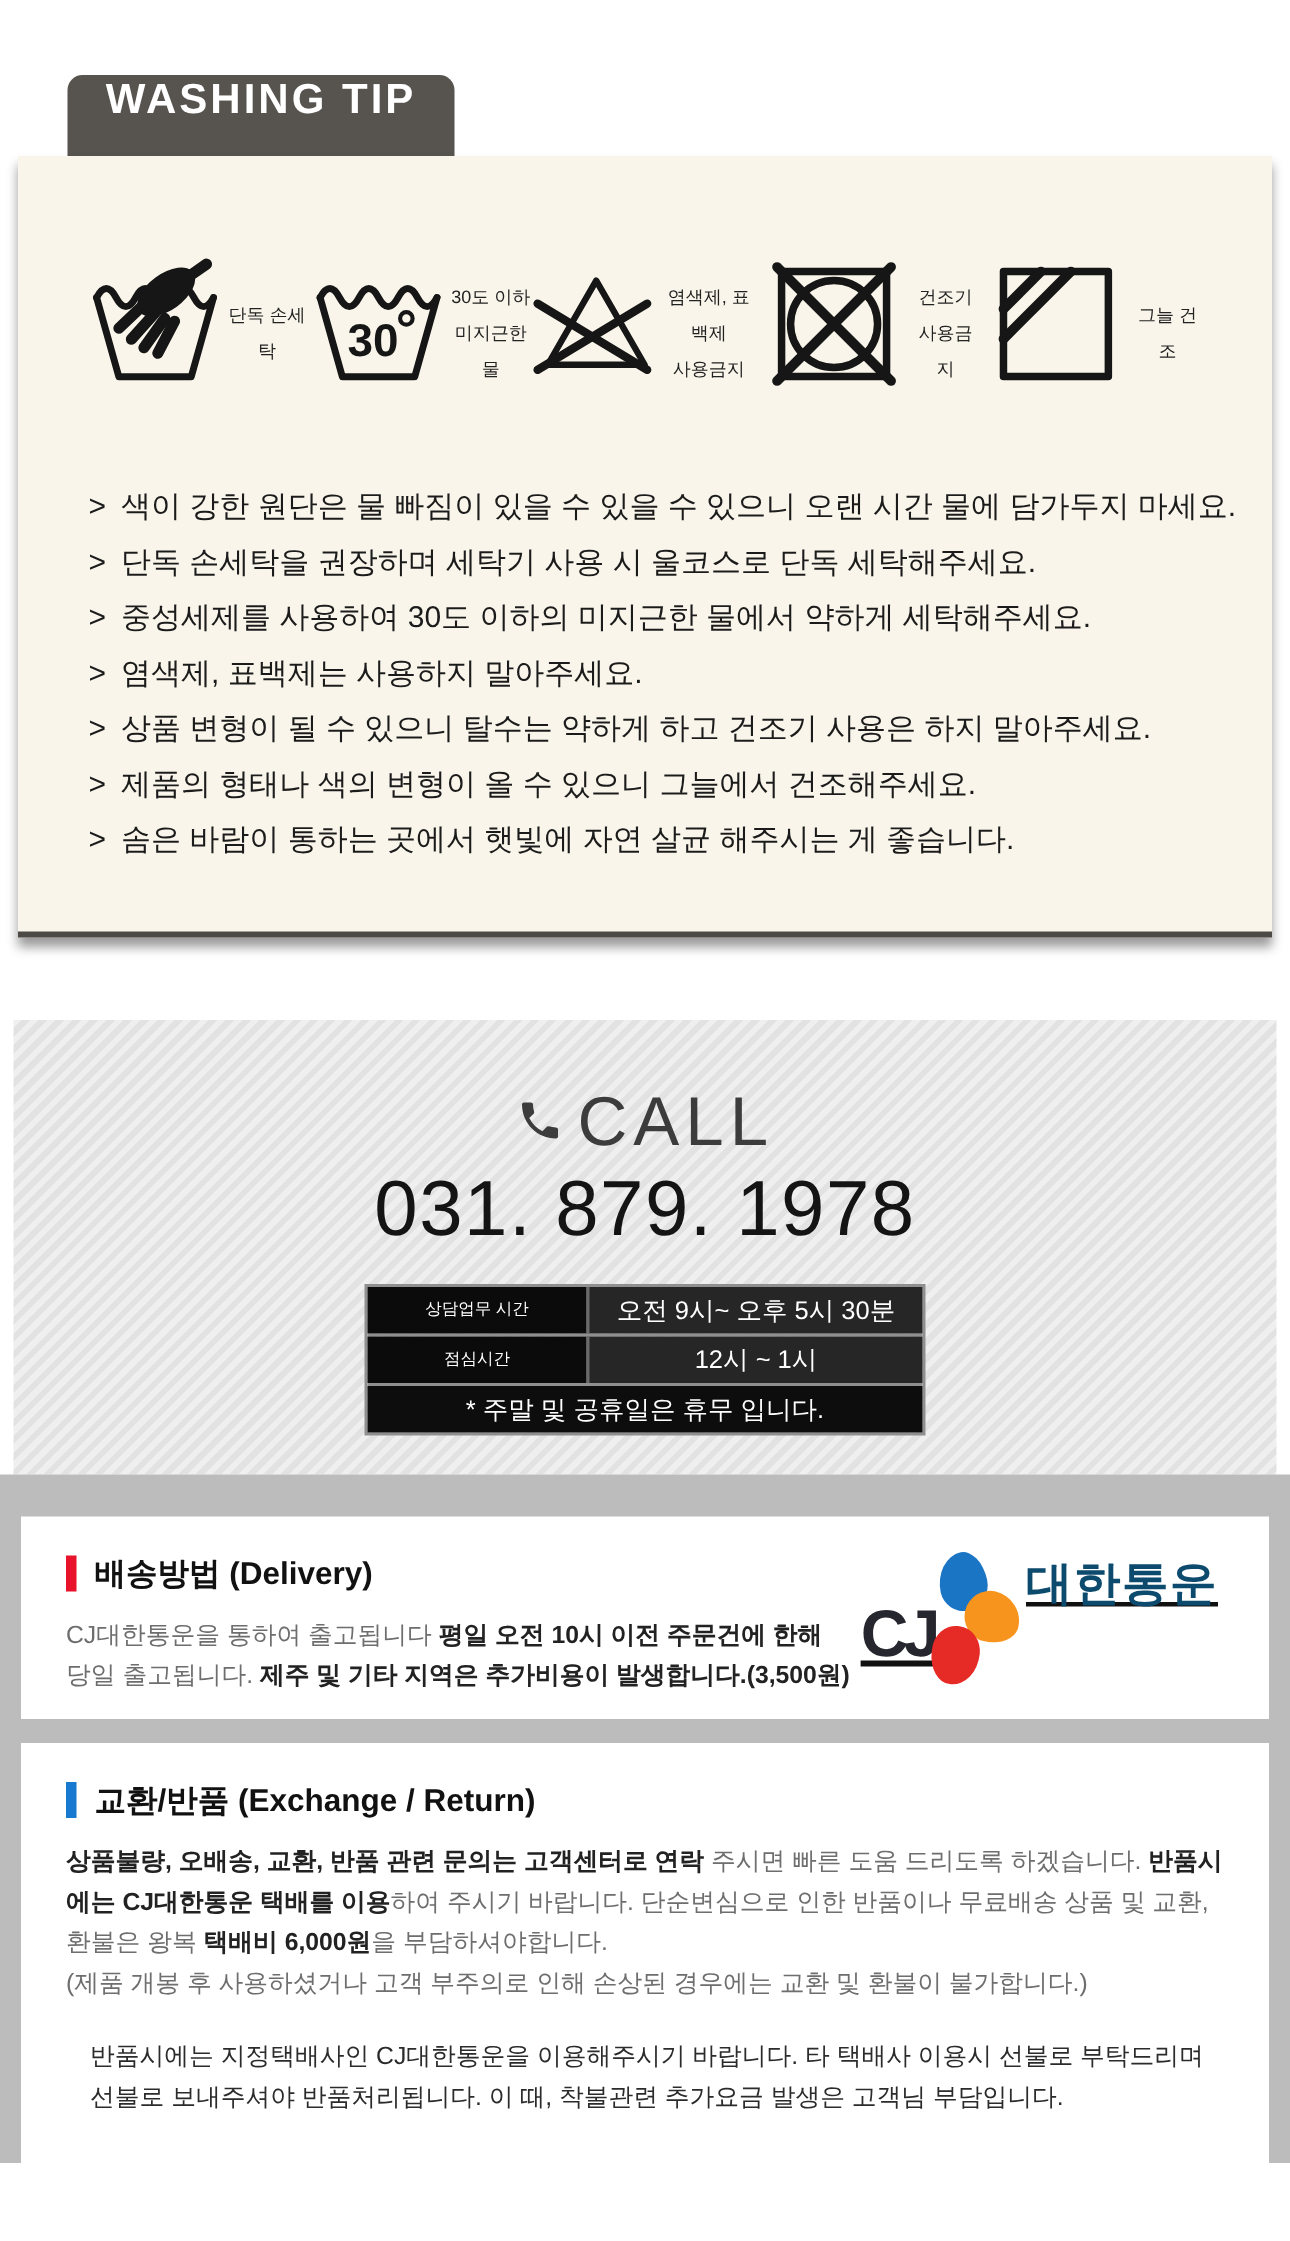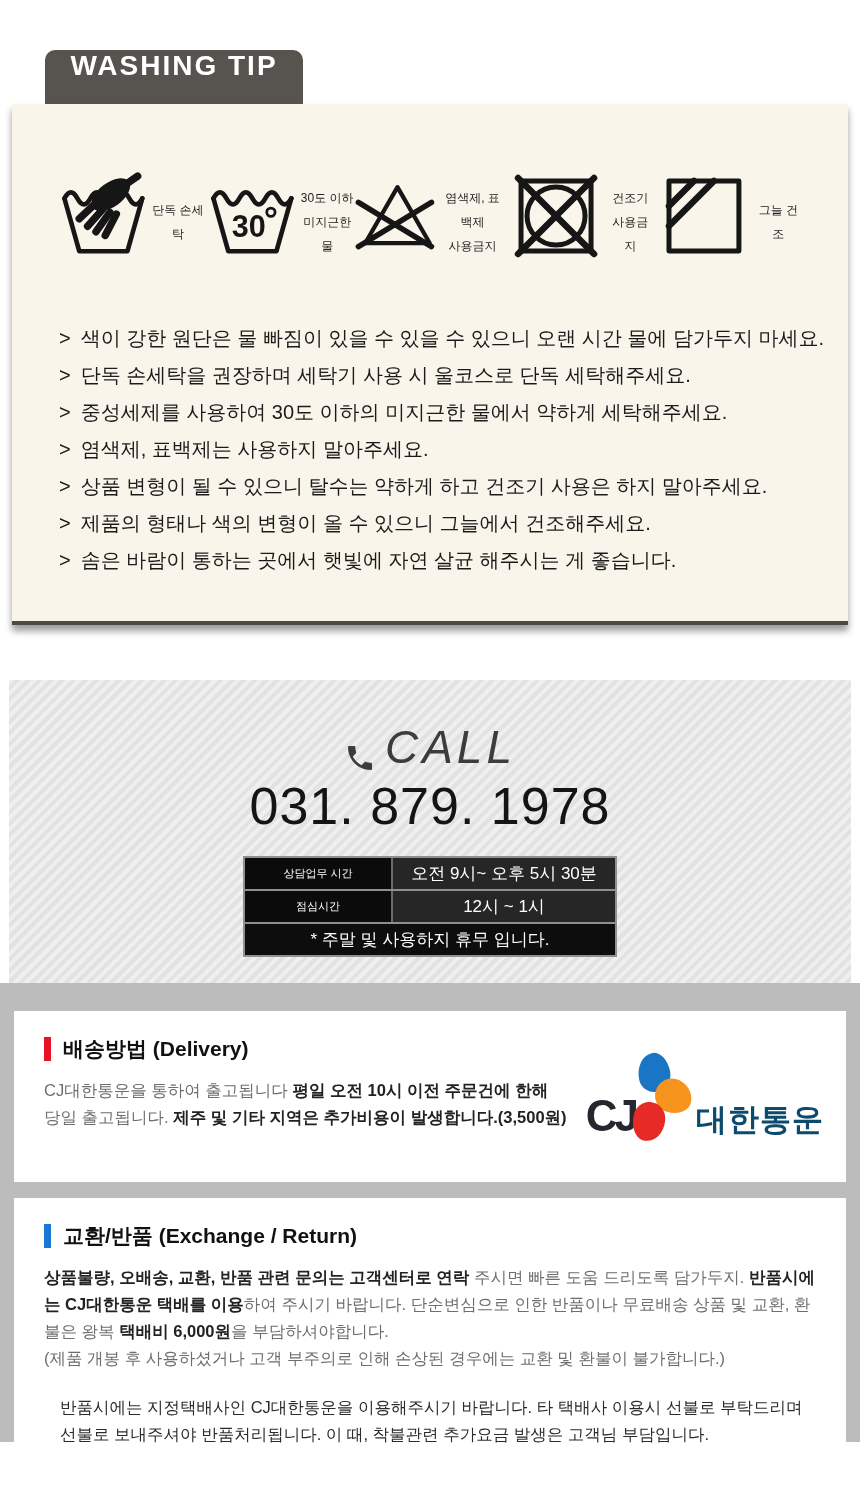--- a/index.html
+++ b/index.html
@@ -31,53 +31,53 @@
   .bullets { padding:0 2px; }
   .bullet { display:flex; font-size:20px; color:#1b1b1b; line-height:37px; white-space:nowrap; }
   .bullet .chev { margin-right:10px; color:#1b1b1b; }
 
   
   .call-section {
     margin:55px 9px 0;
     background:repeating-linear-gradient(135deg,#efefef 0px,#efefef 4px,#e2e2e2 4px,#e2e2e2 8px);
     padding:40px 0 26px; text-align:center;
   }
-  .call-head { display:flex; align-items:flex-end; justify-content:center; gap:9px;font-style:italic; }
+  .call-head { display:flex; align-items:center; justify-content:center; gap:9px; }
   .call-head svg { width:32px; height:32px; }
   .call-label { font-size:46px; color:#3c3c3c; letter-spacing:4px; font-weight:normal; }
   .phone-number { margin-top:2px; font-size:52px; font-weight:normal; color:#141414; letter-spacing:1px; }
   .hours-table { width:374px; margin:20px auto 0; border:2px solid #8f8f8f; box-sizing:border-box; }
   .hours-row { display:flex; border-bottom:2px solid #8f8f8f; }
   .hours-label {
     width:146px; background:#0b0b0b; color:#fff;
     font-size:11px; line-height:31px; text-align:center;
   }
   .hours-value {
     flex:1; background:#262626; color:#fff;
     font-size:17px; line-height:31px; text-align:center;
     border-left:2px solid #6a6a6a;
   }
   .hours-notice { background:#0d0d0d; color:#fff; font-size:17px; line-height:31px; text-align:center; }
 
   
   .bottom-section { background:#bcbcbc; padding:28px 14px 22px; height:459px; box-sizing:border-box; }
   .card { background:#fff; box-sizing:border-box; padding:24px 30px; }
-  .card-delivery { height:171px; position:relative; margin-bottom:16px; }
+  .card-delivery { height:135px; position:relative; margin-bottom:16px; }
   .card-exchange { height:305px; overflow:hidden; }
   .card-title { display:flex; align-items:center; font-size:21px; font-weight:bold; color:#111; }
   .title-bar { width:7px; height:24px; margin-right:12px; }
   .title-bar.red { background:#e8132b; }
   .title-bar.blue { background:#1779d0; }
   .card-body { margin-top:14px; font-size:16.5px; color:#6e6e6e; line-height:27px; }
   .seg-b { font-weight:bold; color:#222; }
   .note-line { color:#6e6e6e; }
   .para2 { margin-top:22px; color:#2b2b2b; font-size:16.5px; line-height:27px;margin-left:16px; }
 
   
-  .cj-logo { position:absolute; right:22px; top:50%; transform:translateY(-50%); display:flex; align-items:flex-end; }
+  .cj-logo { position:absolute; right:34px; top:50%; transform:translateY(-50%); display:flex; align-items:flex-start;text-decoration:underline; }
   .cj-text { font-size:44px; font-weight:bold; color:#26262e; letter-spacing:-3px; margin-top:30px; }
   .blobs { position:relative; width:64px; height:88px; margin-left:-8px; }
   .blob { position:absolute; }
   .blob-blue  { width:32px; height:39px; left:10px; top:0;
     background:#1b75c5; border-radius:58% 42% 52% 48% / 60% 55% 45% 40%; transform:rotate(-12deg); }
   .blob-orange{ width:37px; height:34px; right:0; top:26px;
     background:#f7941d; border-radius:45% 55% 55% 45% / 50% 58% 42% 50%; transform:rotate(14deg); }
   .blob-red   { width:32px; height:39px; left:5px; bottom:0;
     background:#e62b26; border-radius:50% 50% 55% 45% / 45% 45% 58% 52%; transform:rotate(6deg); }
   .korean-text { font-size:31px; font-weight:bold; color:#0c4a6e; margin-left:4px; letter-spacing:1px; }
@@ -213,21 +213,21 @@
 
   <div class="hours-table">
     <div class="hours-row">
       <div class="hours-label">상담업무 시간</div>
       <div class="hours-value">오전 9시~ 오후 5시 30분</div>
     </div>
     <div class="hours-row">
       <div class="hours-label">점심시간</div>
       <div class="hours-value">12시 ~ 1시</div>
     </div>
-    <div class="hours-notice">* 주말 및 사용하지 휴무 입니다.</div>
+    <div class="hours-notice">* 주말 및 공휴일은 휴무 입니다.</div>
   </div>
 </section>
 
 <section class="bottom-section">
 
   <div class="card card-delivery">
     <div class="card-title">
       <span class="title-bar red"></span>
       <span>배송방법 (Delivery)</span>
     </div>
@@ -245,19 +245,19 @@
       <span class="korean-text">대한통운</span>
     </div>
   </div>
 
   <div class="card card-exchange">
     <div class="card-title">
       <span class="title-bar blue"></span>
       <span>교환/반품 (Exchange / Return)</span>
     </div>
     <div class="card-body">
-      <div><span class="seg-b">상품불량, 오배송, 교환, 반품 관련 문의는 고객센터로 연락</span><span> 주시면 빠른 도움 드리도록 담가두지. </span><span class="seg-b">반품시에는 CJ대한통운 택배를 이용</span><span>하여 주시기 바랍니다. 단순변심으로 인한 반품이나 무료배송 상품 및 교환, 환불은 왕복 </span><span class="seg-b">택배비 6,000원</span><span>을 부담하셔야합니다.</span></div>
+      <div><span class="seg-b">상품불량, 오배송, 교환, 반품 관련 문의는 고객센터로 연락</span><span> 주시면 빠른 도움 드리도록 하겠습니다. </span><span class="seg-b">반품시에는 CJ대한통운 택배를 이용</span><span>하여 주시기 바랍니다. 단순변심으로 인한 반품이나 무료배송 상품 및 교환, 환불은 왕복 </span><span class="seg-b">택배비 6,000원</span><span>을 부담하셔야합니다.</span></div>
       <div class="note-line">(제품 개봉 후 사용하셨거나 고객 부주의로 인해 손상된 경우에는 교환 및 환불이 불가합니다.)</div>
       <div class="para2">반품시에는 지정택배사인 CJ대한통운을 이용해주시기 바랍니다. 타 택배사 이용시 선불로 부탁드리며 선불로 보내주셔야 반품처리됩니다. 이 때, 착불관련 추가요금 발생은 고객님 부담입니다.</div>
     </div>
   </div>
 
 </section>
 
 </body></html>

